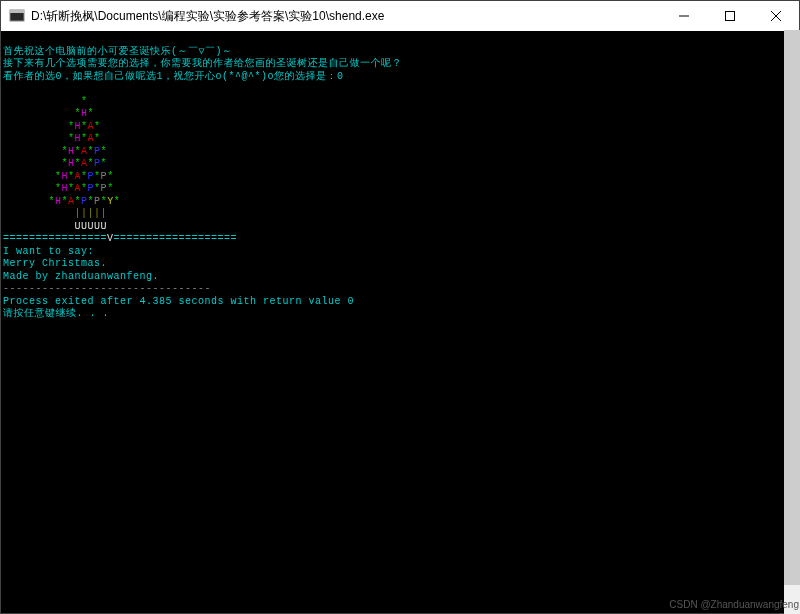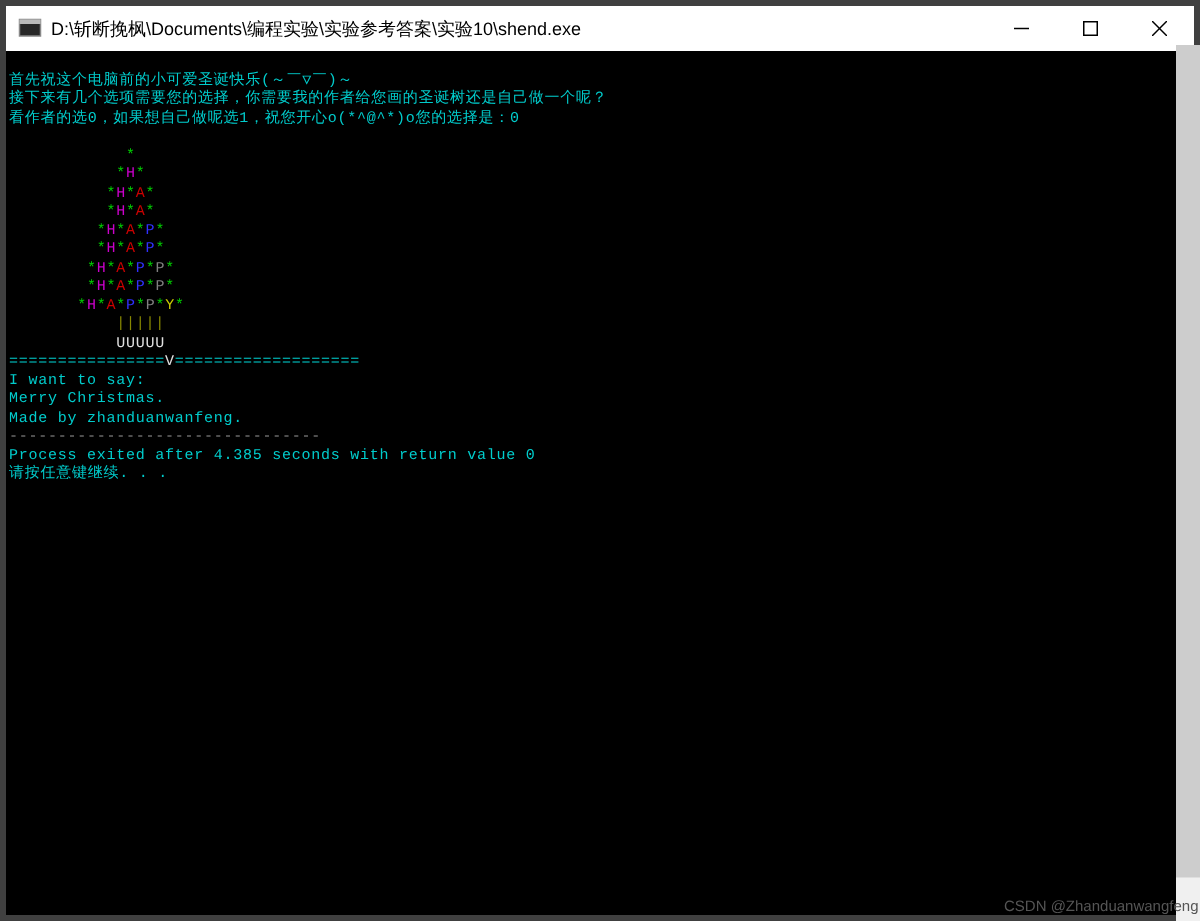--- a/index.html
+++ b/index.html
@@ -6,21 +6,21 @@
     body {
       width: 800px; height: 614px;
       background: #fff;
       font-family: Consolas, "Courier New", monospace;
       overflow: hidden;
       position: relative;
     }
     .window {
       width: 800px; height: 614px;
       background: #fef9c3;
-      border: 4px solid #404040;
+      border: 1px solid #404040;
       display: flex; flex-direction: column;
     }
     .titlebar {
       height: 30px;
       background: #fff;
       display: flex;
       align-items: center;
       justify-content: space-between;
       padding-left: 8px;
     }

